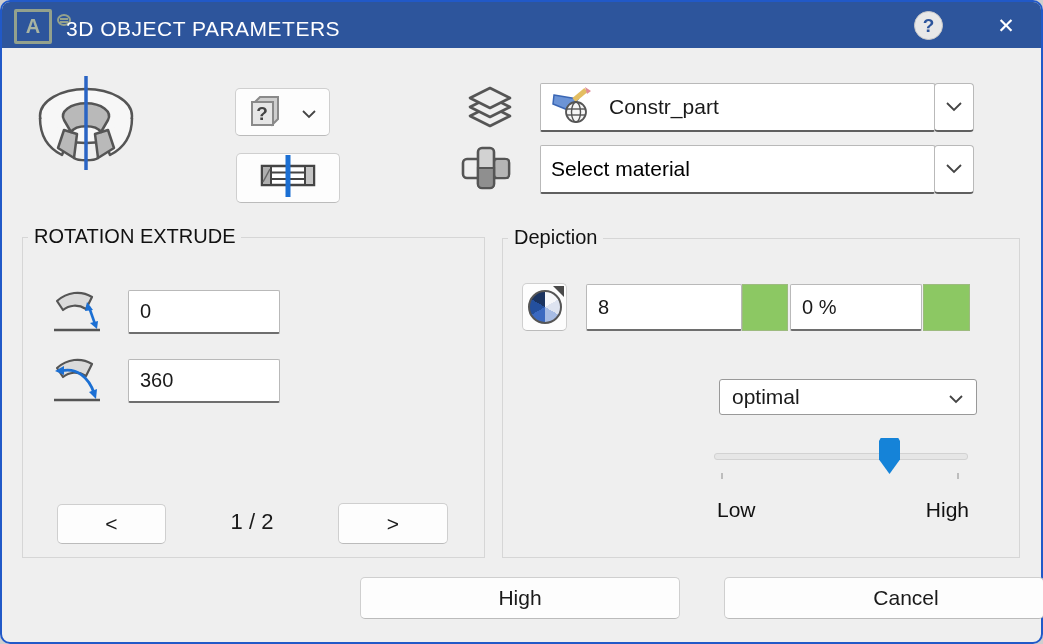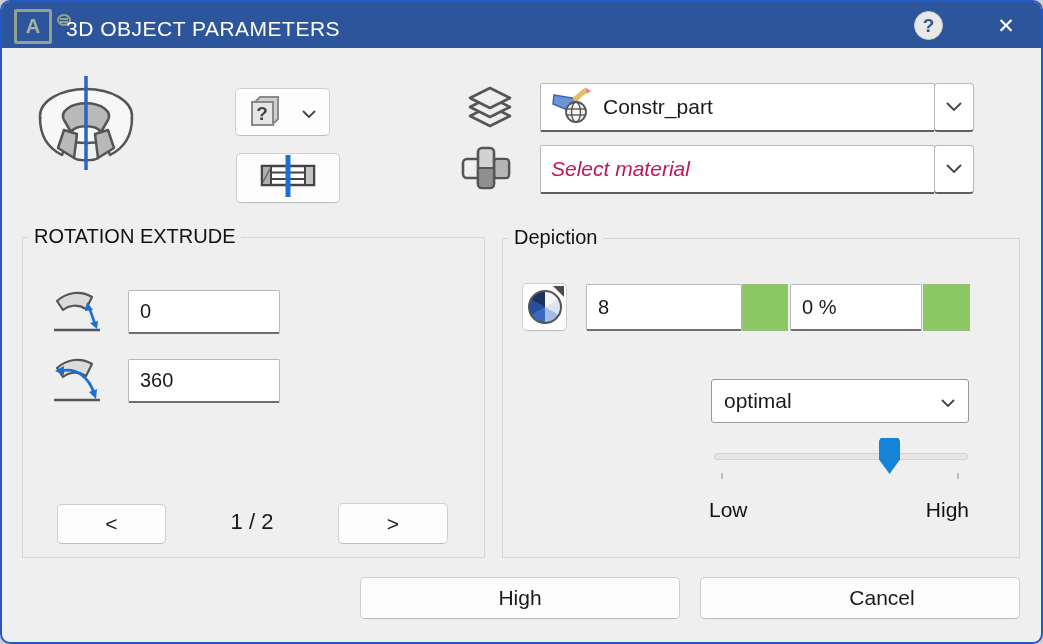--- a/index.html
+++ b/index.html
@@ -54,28 +54,28 @@
   }
   .textfield {
     position:absolute; background:#FFFFFF;
     border:1px solid #B9B9B9; border-bottom:2px solid #6E6E6E; border-radius:2px;
     font-size:20px; color:#1a1a1a; padding:0 0 0 11px;
     font-family:"Liberation Sans", sans-serif;
   }
   .combo-field {
     position:absolute; background:#FFFFFF;
     border:1px solid #B9B9B9; border-bottom:2px solid #5f5f5f; border-radius:2px;
-    display:flex; align-items:center; font-size:21px; padding-left:10px; gap:10px;
+    display:flex; align-items:center; font-size:21px; padding-left:10px; gap:16px;
   }
   .combo-chevron {
     position:absolute; background:#FFFFFF;
     border:1px solid #B9B9B9; border-bottom:2px solid #5f5f5f; border-radius:4px;
     display:flex; align-items:center; justify-content:center; cursor:pointer;
   }
-  .placeholder { color:#be185d;font-style:italic; }
+  .placeholder { color:#000000; }
   .group {
     position:absolute; border:1px solid #D6D6D6;
   }
   .group-title {
     position:absolute; top:-13px; left:5px; background:#EFEFEF; padding:0 6px;
     font-size:20px; color:#111;
   }
   .swatch { position:absolute; border:1px solid #9dbb7f; cursor:pointer; }
   .icon-box { position:absolute; display:flex; align-items:center; justify-content:center; }
   .select {
@@ -248,33 +248,33 @@
             background:conic-gradient(from 0deg, #F6F7FA 0 60deg, #DDE3F0 60deg 120deg, #A7BCE4 120deg 180deg, #3B69C0 180deg 240deg, #24509E 240deg 300deg, #1A3360 300deg 360deg);"></span>
       <span style="position:absolute; right:2px; top:2px; width:0; height:0; border-top:11px solid #4a4a4a; border-left:11px solid transparent;"></span>
     </div>
 
     <input class="textfield" style="left: 83px; top: 45px; width: 156px; height: 47px;" readonly="" value="8">
     <div class="swatch" style="left: 239px; top: 45px; width: 46px; height: 47px; background-color: rgb(140, 200, 99);"></div>
 
     <input class="textfield" style="left: 287px; top: 45px; width: 132px; height: 47px;" readonly="" value="0 %">
     <div class="swatch" style="left: 420px; top: 45px; width: 47px; height: 47px; background-color: rgb(140, 200, 99);"></div>
 
-    <div class="select" style="left:208px; top:140px; width:258px; height:44px;">
+    <div class="select" style="left:216px; top:140px; width:258px; height:36px;">
       <span>optimal</span>
       <span>
         <svg width="16" height="10" viewBox="0 0 16 10">
             <polyline points="2,2 8,8 14,2" fill="none" stroke="#444" stroke-width="1.8"></polyline>
           </svg>
       </span>
     </div>
 
     <div class="slider-track"></div>
     <div class="slider-thumb"></div>
     <div class="tick" style="left:218px; top:234px;"></div>
     <div class="tick" style="left:454px; top:234px;"></div>
-    <div class="slider-label" style="left:206px; top:259px;">Low</div>
+    <div class="slider-label" style="left:214px; top:259px;">Low</div>
     <div class="slider-label" style="right:50px; top:259px;">High</div>
   </div>
 
   <div class="btn" style="left:360px; top:577px; width:320px; height:42px;">High</div>
-  <div class="btn" style="left:700px; top:577px; width:320px; height:42px;padding-left:44px;">Cancel</div>
+  <div class="btn" style="left:724px; top:577px; width:320px; height:42px;padding-left:44px;">Cancel</div>
 
 </div>
 
 </body></html>

